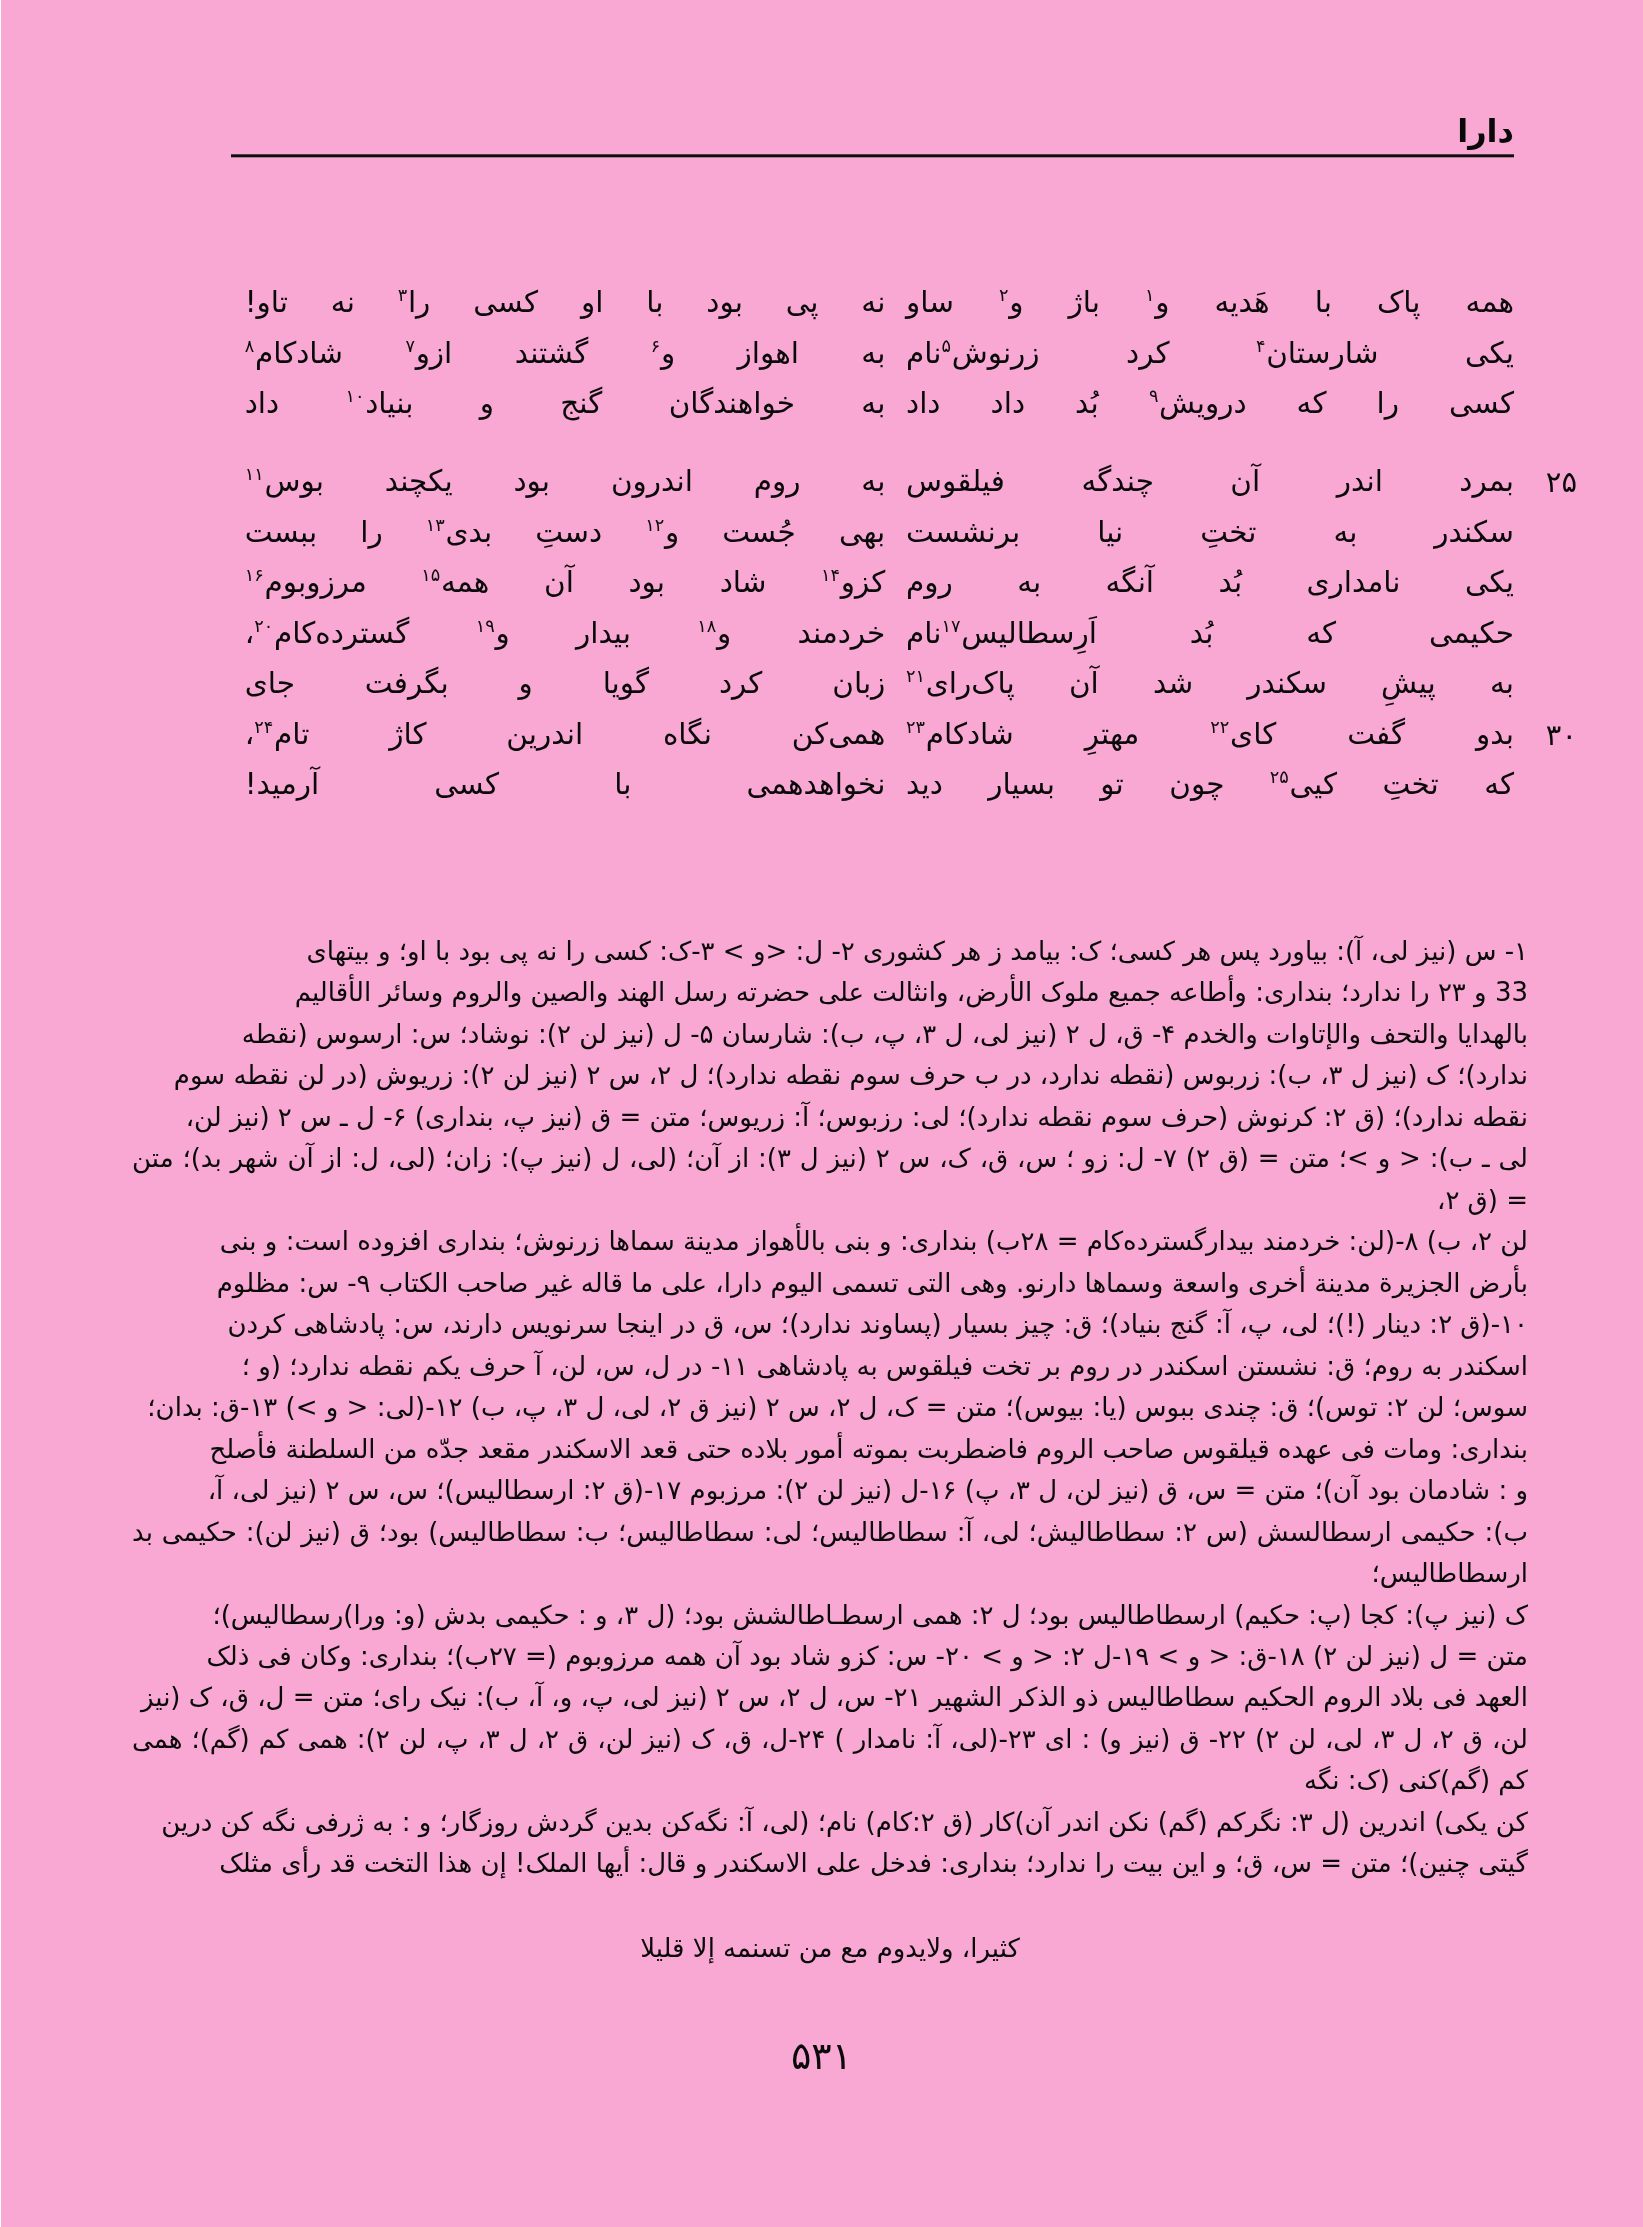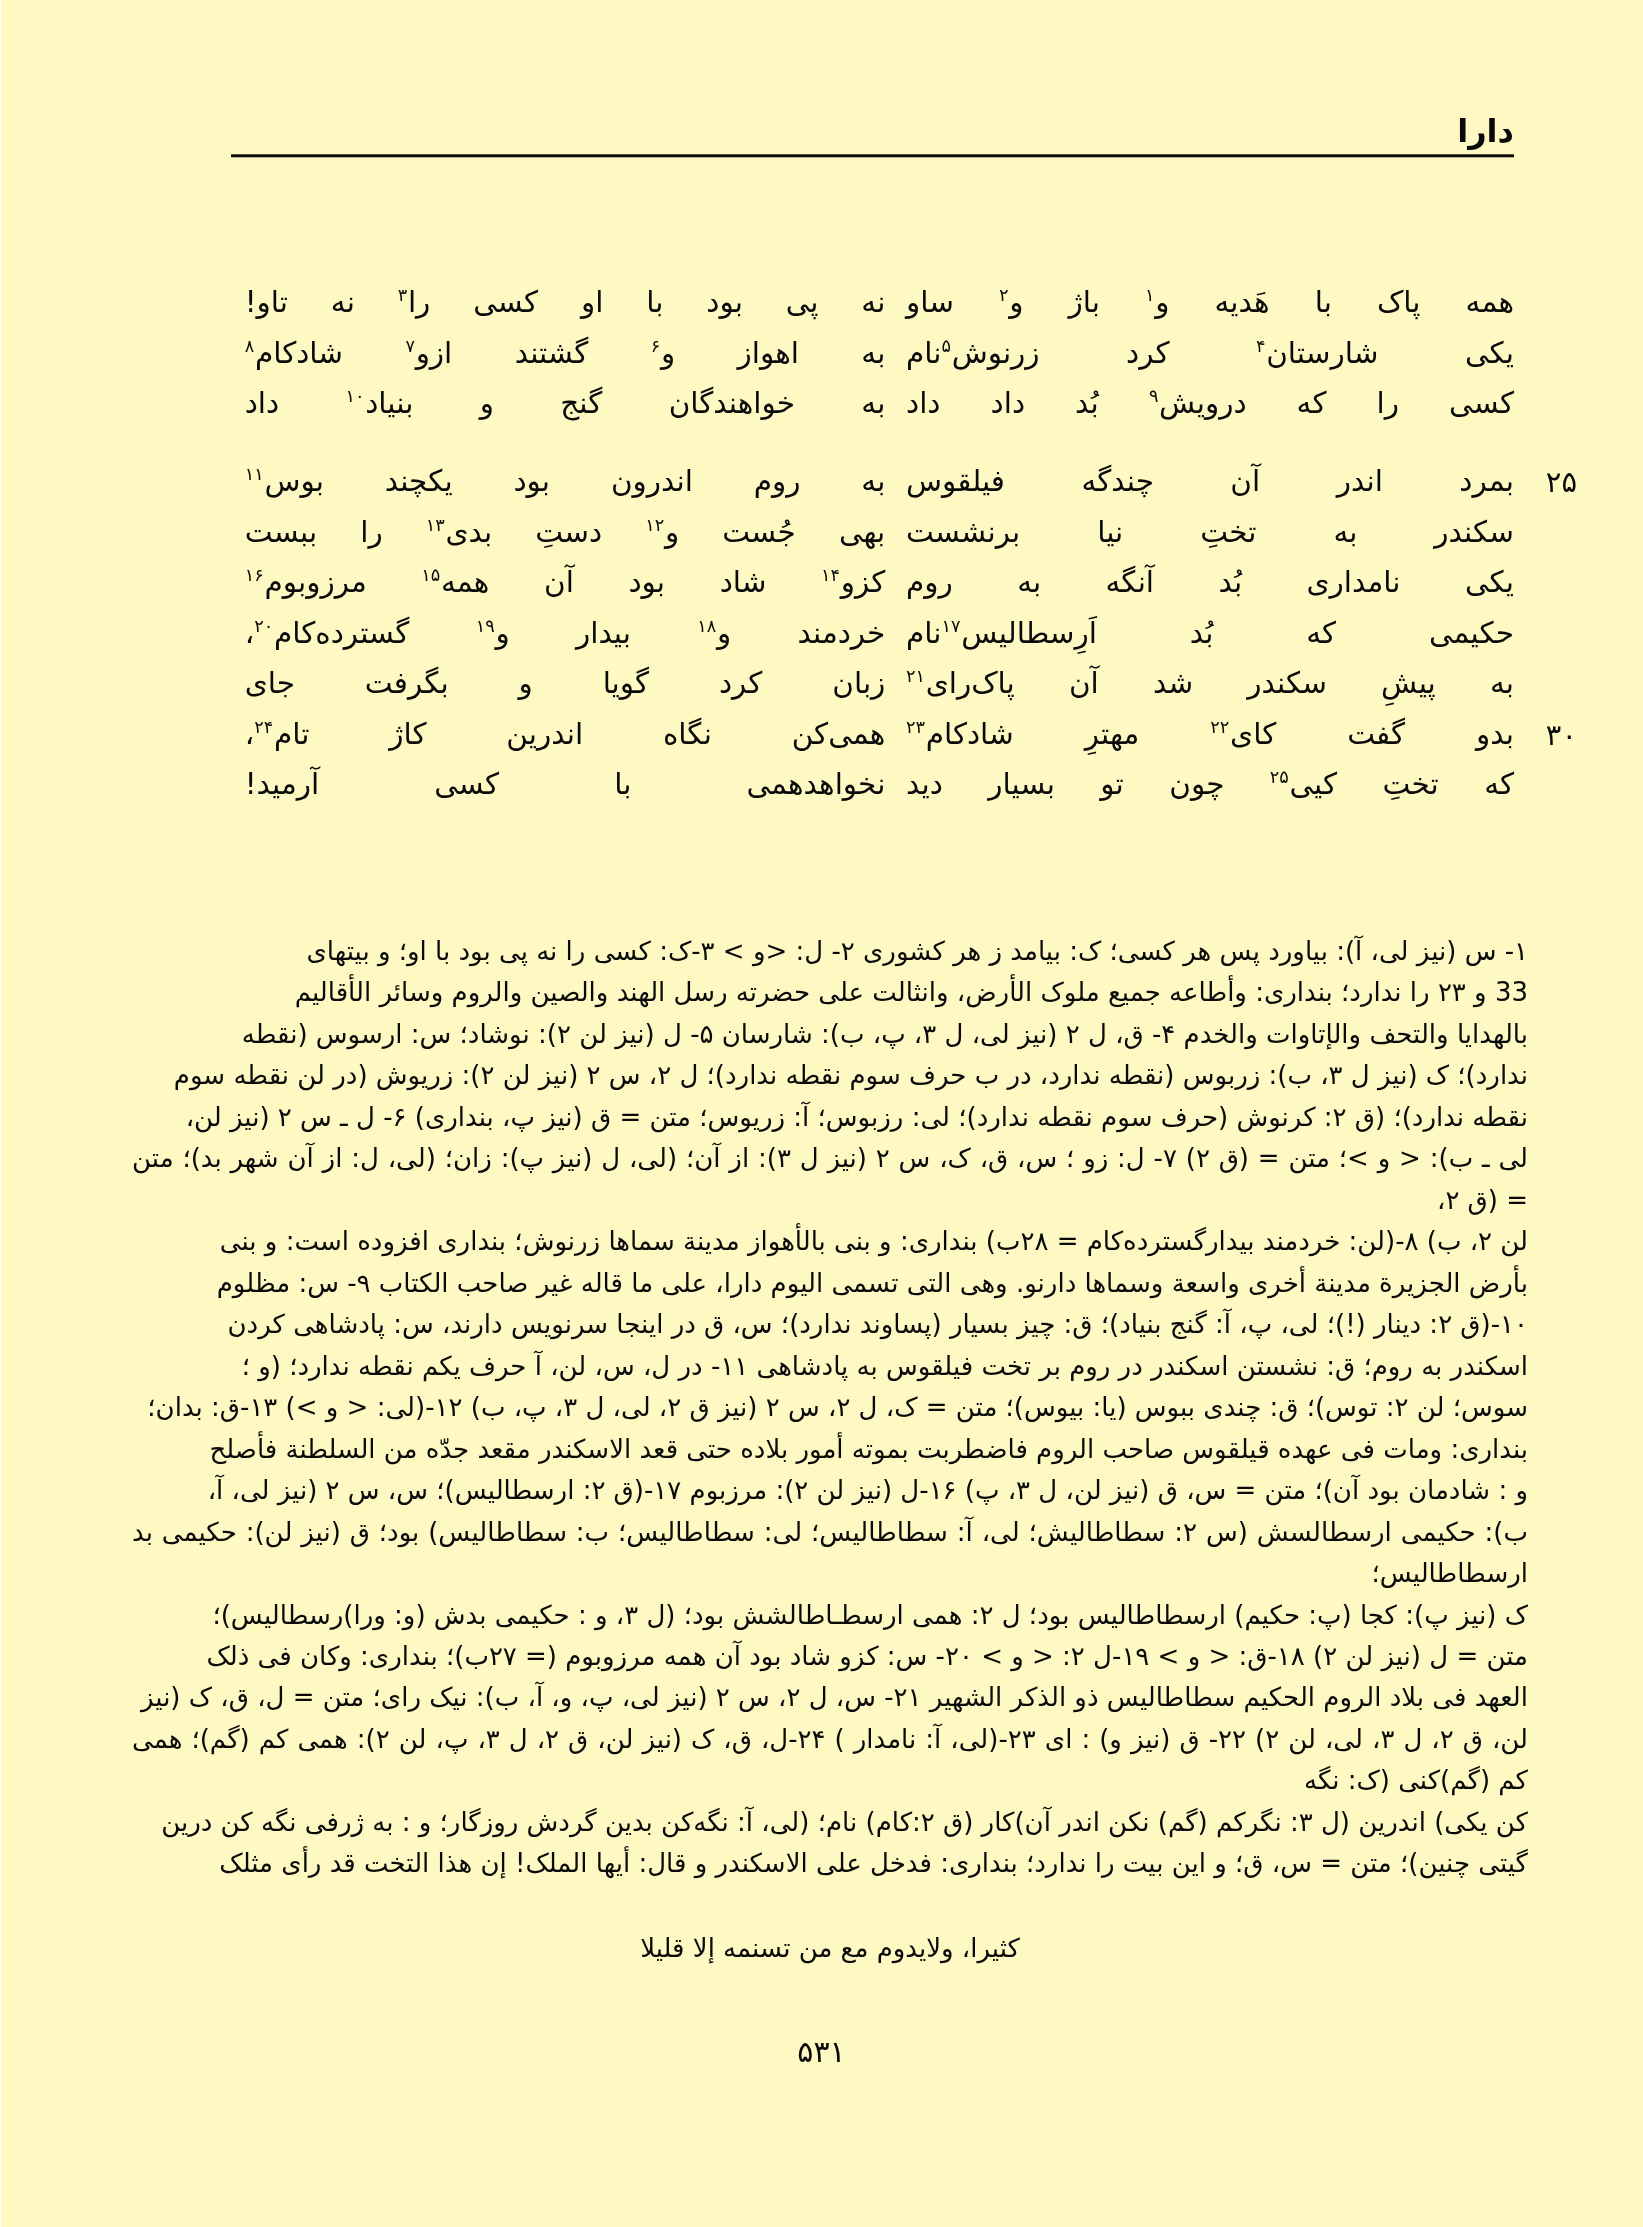--- a/index.html
+++ b/index.html
@@ -7,21 +7,21 @@
   body{
     width:1644px;height:2227px;
     font-family:"DejaVu Sans","Liberation Sans",sans-serif;
     color:#0a0a0a;
     direction:rtl;
     position:relative;
     overflow:hidden;
   }
   .page{
     position:absolute;inset:0;
-    background:#fef9c3;
+    background:#f9a8d4;
   }
 
   
   .header-zone{
     position:absolute;
     top:115px;
     right:130px;
     left:231px;
   }
   .header-title{
@@ -111,21 +111,21 @@
   }
   .apparatus p{ margin:0; }
   .apparatus .tail{ text-align:center;text-align-last:center;margin-top:43px; }
 
   
   .folio{
     position:absolute;
     top:2034px;
     left:0;right:1px;
     text-align:center;
-    font-size:30px;
+    font-size:38px;
     letter-spacing:1.4px;
   }
 </style>
 </head>
 <body>
 
 <div class="page">
 
   <div class="header-zone">
     <div class="header-title">دارا</div>

